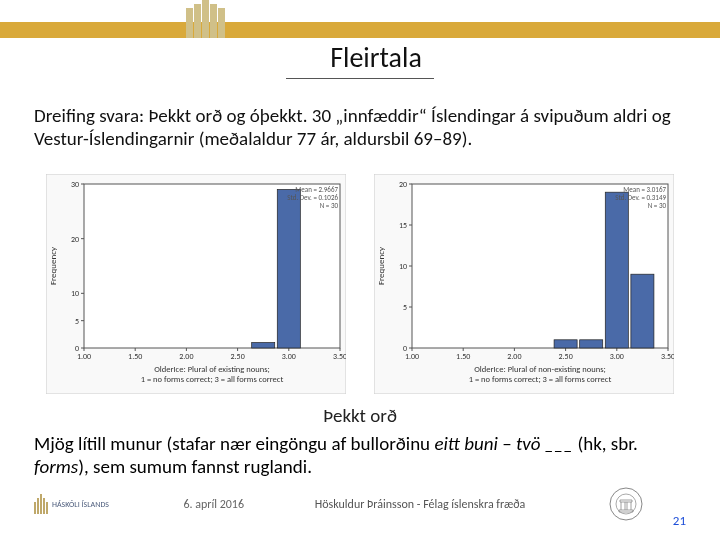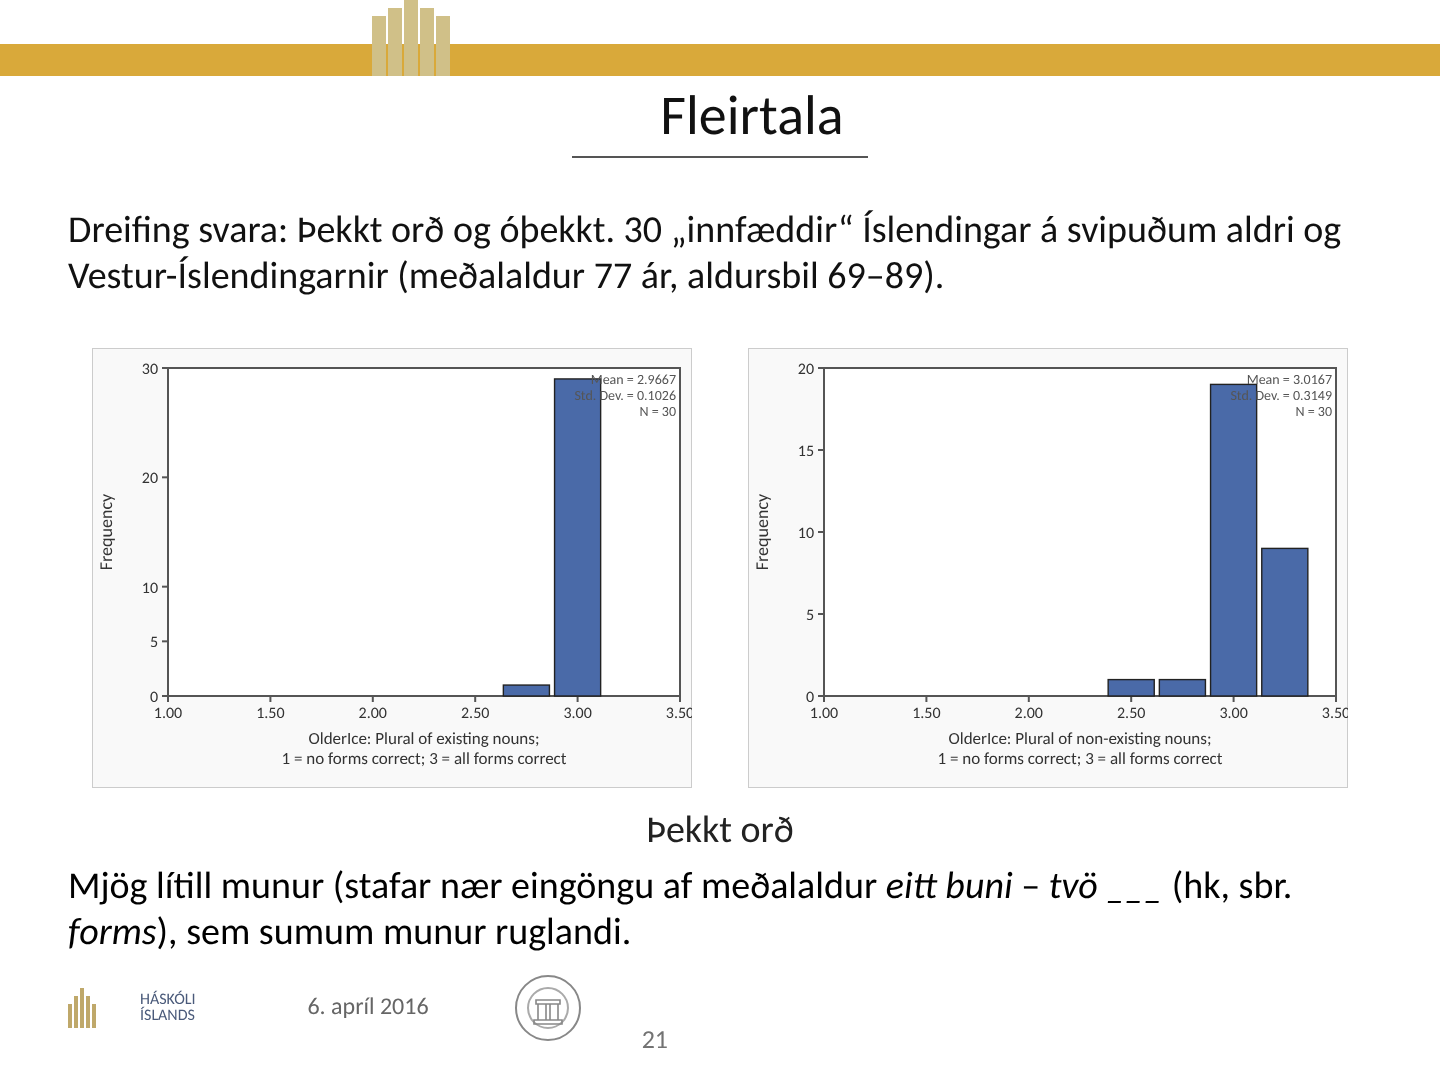--- a/index.html
+++ b/index.html
@@ -108,44 +108,44 @@
     right: 34px;
     display: flex;
     align-items: center;
     font-size: 12px;
     color: #555;
   }
   .f-logo {
     width: 90px;
     display: flex;
     align-items: center;
-    gap: 22px;
+    gap: 4px;
   }
   .f-logo .pillars {
     width: 14px;
     height: 20px;
     display: flex;
     gap: 1px;
   }
   .f-logo .pillars span {
     display: inline-block;
     width: 2px;
     background: #bfa86a;
   }
   .f-logo .pillars .p1{height:12px;margin-top:8px;}
   .f-logo .pillars .p2{height:16px;margin-top:4px;}
   .f-logo .pillars .p3{height:20px;}
   .f-logo .pillars .p4{height:16px;margin-top:4px;}
   .f-logo .pillars .p5{height:12px;margin-top:8px;}
   .f-logo .txt { font-size:8px; line-height:1; color:#4a5a7a;}
-  .f-date { width:120px; text-align:center; font-size:12px; color:#666;}
+  .f-date { width:120px; text-align:right; font-size:12px; color:#666;}
   .f-center { flex:1; text-align:center; font-size:12px; color:#555;}
   .f-seal { width:60px; text-align:center;}
   .f-seal svg { vertical-align:middle; }
-  .f-page { width:30px; text-align:right; font-size:13px; color:#737373;margin-top:34px;}
+  .f-page { width:30px; text-align:right; font-size:13px; color:#1d4ed8;margin-top:34px;}
   .italic { font-style: italic; text-align: center; }
 </style>
 </head>
 <body>
 
 <div class="top-bar"></div>
 <div class="logo-pillar">
   <div class="col c1"></div>
     <div class="col c2"></div>
     <div class="col c3"></div>
@@ -232,35 +232,36 @@
         <text x="292" y="34" text-anchor="end" font-size="7" fill="#555">N = 30</text>
       </svg>
     </div>
 </div>
 
 <div class="chart-captions">
   <div class="cap">Þekkt orð</div>
 </div>
 
 <div class="lower-text">
-  <span>Mjög lítill munur (stafar nær eingöngu af meðalaldur </span><span class="italic">eitt buni</span><span> – </span><span class="italic">tvö ___</span><span> (hk, sbr. </span><span class="italic">forms</span><span>), sem sumum munur ruglandi.</span>
+  <span>Mjög lítill munur (stafar nær eingöngu af bullorðinu </span><span class="italic">eitt buni</span><span> – </span><span class="italic">tvö ___</span><span> (hk, sbr. </span><span class="italic">forms</span><span>), sem sumum fannst ruglandi.</span>
 </div>
 
 <div class="footer">
   <div class="f-logo">
     <div class="pillars">
         <span class="p1"></span>
         <span class="p2"></span>
         <span class="p3"></span>
         <span class="p4"></span>
         <span class="p5"></span>
       </div>
     <div class="txt">HÁSKÓLI ÍSLANDS</div>
   </div>
   <div class="f-date">6. apríl 2016</div>
+  <div class="f-center">Höskuldur Þráinsson - Félag íslenskra fræða</div>
   <div class="f-seal">
     <svg width="36" height="36" viewBox="0 0 36 36">
       <circle cx="18" cy="18" r="16" fill="none" stroke="#888" stroke-width="1"></circle>
       <circle cx="18" cy="18" r="10" fill="none" stroke="#aaa" stroke-width="1"></circle>
       <path d="M12 14 h12 v2 h-12 z M13 16 v8 M17 16 v8 M19 16 v8 M23 16 v8 M11 24 h14 v2 h-14 z" fill="none" stroke="#888" stroke-width="0.8"></path>
     </svg>
   </div>
   <div class="f-page">21</div>
 </div>
 

